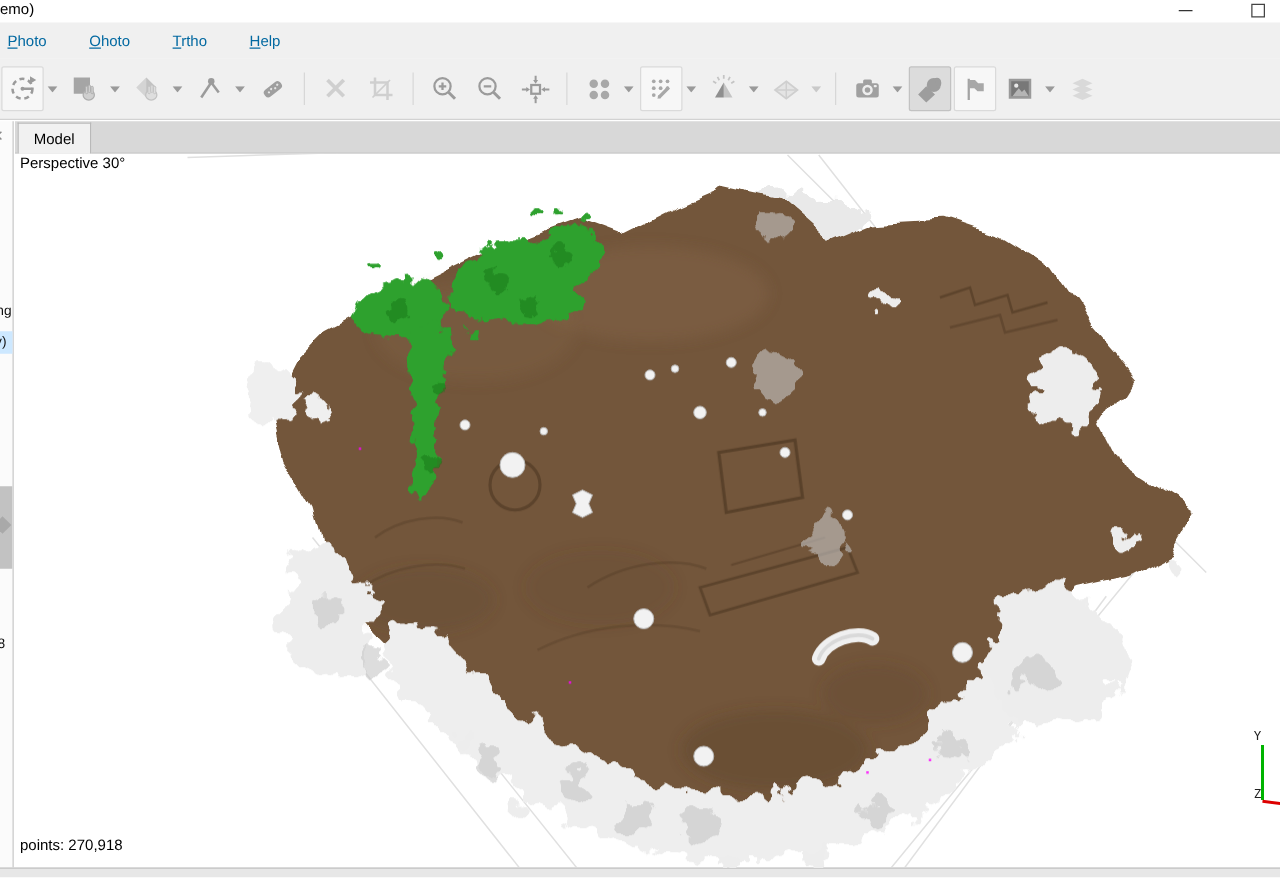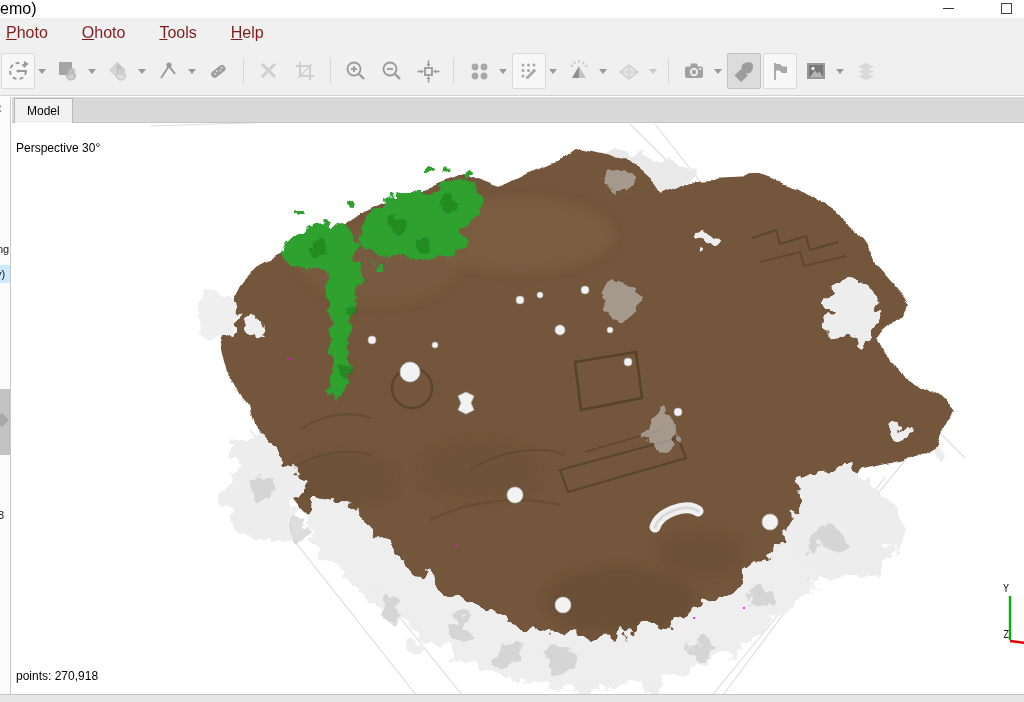--- a/index.html
+++ b/index.html
@@ -2,31 +2,31 @@
 <html><head>
 <meta charset="utf-8">
 <style>
   html,body{margin:0;padding:0;}
   body{width:1024px;height:702px;overflow:hidden;background:#fff;
        font-family:"Liberation Sans","DejaVu Sans",sans-serif;-webkit-font-smoothing:antialiased;}
   #app{position:relative;width:1024px;height:702px;background:#fff;}
 
   
   #titlebar{position:absolute;left:0;top:0;width:1024px;height:18px;background:#ffffff;}
-  #title-text{position:absolute;left:0;top:0;font-size:16px;color:#000;}
+  #title-text{position:absolute;left:0;top:0;font-size:12px;color:#000;}
   .winbtn{position:absolute;top:0;width:28px;height:17px;display:flex;align-items:center;justify-content:center;}
   #btn-min{left:934px;}
   #btn-max{left:992px;}
   #btn-min .glyph{width:11px;height:0;border-top:1px solid #333;}
   #btn-max .glyph{width:9px;height:9px;border:1px solid #444;background:transparent;}
 
   
   #menubar{position:absolute;left:0;top:18px;width:1024px;height:29px;background:#f0f0f0;
            display:flex;align-items:center;}
-  .menu-item{font-size:16px;color:#7f1d1d;padding:4px 10px;margin-right:14px;}
+  .menu-item{font-size:12px;color:#0369a1;padding:4px 10px;margin-right:14px;}
   .menu-item:first-child{margin-left:0;padding-left:6px;}
   .accel{text-decoration:underline;}
 
   
   #toolbar{position:absolute;left:0;top:47px;width:1024px;height:49px;background:#f0f0f0;
            border-bottom:1px solid #d2d2d2;display:flex;align-items:center;box-sizing:border-box;}
   .tbtn{width:32px;height:34px;display:flex;align-items:center;justify-content:center;
         border:1px solid transparent;border-radius:2px;margin:0 1px;flex:0 0 auto;}
   .tbtn.lightsel{background:#f7f7f7;border-color:#dadada;}
   .tbtn.pressed{background:#dcdcdc;border-color:#c2c2c2;}
@@ -50,21 +50,21 @@
   #frag-1{left:-3px;top:146px;}
   #frag-2{left:-4px;top:171px;}
   #frag-sel{position:absolute;left:0;top:168px;width:11px;height:18px;background:#cde8ff;}
   #frag-3{left:-2px;top:412px;}
   #strip-handle{position:absolute;left:0;top:292px;width:10px;height:66px;background:#c2c2c2;}
   #strip-handle .notch{position:absolute;left:-3px;top:26px;width:10px;height:10px;background:#a9a9a9;
                        transform:rotate(45deg);}
 
   
   #viewport{position:absolute;left:12px;top:123px;width:1012px;height:571px;background:#ffffff;overflow:hidden;}
-  #persp-label{position:absolute;left:4px;top:18px;font-size:12px;color:#000;}
+  #persp-label{position:absolute;left:4px;top:0;font-size:12px;color:#000;}
   #points-label{position:absolute;left:4px;top:546px;font-size:12px;color:#000;}
   #modelsvg{position:absolute;left:0;top:0;}
 
   
   #bottomstrip{position:absolute;left:0;top:694px;width:1024px;height:8px;background:#e7e7e7;
                border-top:1px solid #c2c2c2;box-sizing:border-box;}
 </style>
 </head>
 <body>
 
@@ -76,21 +76,21 @@
         <span class="glyph"></span>
       </div>
     <div class="winbtn" id="btn-max">
         <span class="glyph"></span>
       </div>
   </div>
 
   <div id="menubar">
     <div class="menu-item"><span class="accel">P</span><span>hoto</span></div>
     <div class="menu-item"><span class="accel">O</span><span>hoto</span></div>
-    <div class="menu-item"><span class="accel">T</span><span>ools</span></div>
+    <div class="menu-item"><span class="accel">T</span><span>rtho</span></div>
     <div class="menu-item"><span class="accel">H</span><span>elp</span></div>
   </div>
 
   <div id="toolbar">
 
     <div class="tbtn lightsel">
       <svg width="24" height="24" viewBox="0 0 24 24">
         <circle cx="12" cy="12" r="8" fill="none" stroke="#9b9b9b" stroke-width="2" stroke-dasharray="4 3"></circle>
         <line x1="12" y1="12" x2="20" y2="12" stroke="#9b9b9b" stroke-width="2"></line>
         <circle cx="12" cy="12" r="1.6" fill="#9b9b9b"></circle>

